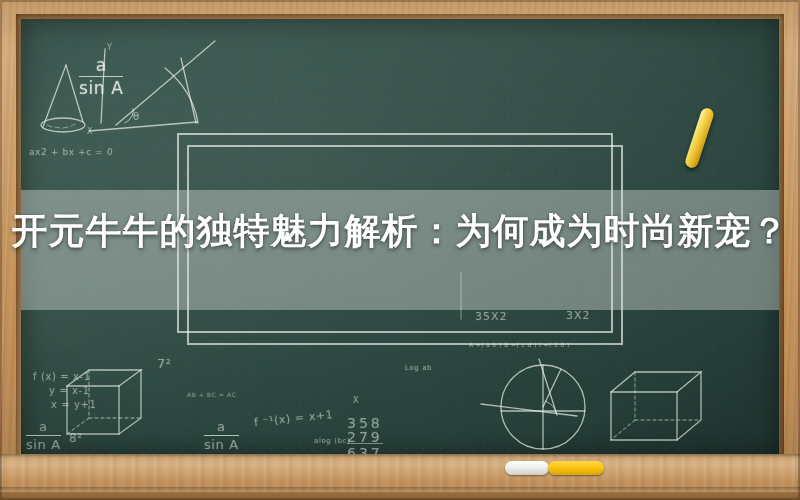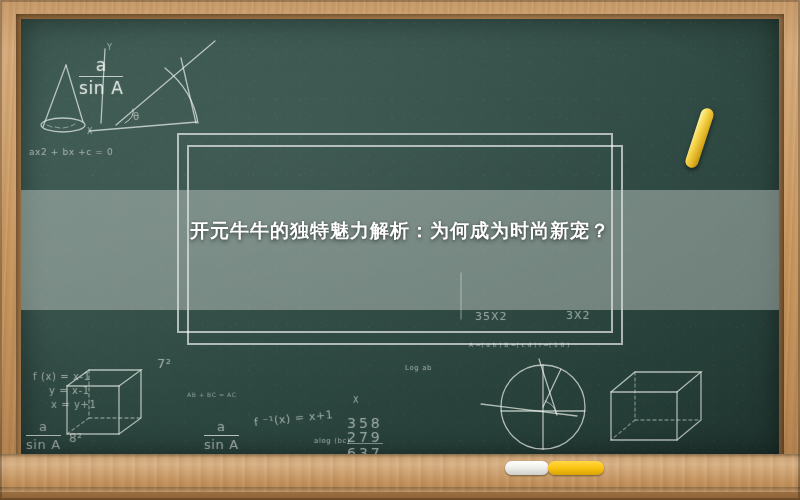--- a/index.html
+++ b/index.html
@@ -149,21 +149,21 @@
   .title {
     position: absolute;
     left: 0; right: 0;
     top: 171px;
     height: 120px;
     display: flex;
     align-items: center;
     justify-content: center;
     color: #ffffff;
     font-family: "DejaVu Sans", "Liberation Sans", sans-serif;
-    font-size: 19px;
+    font-size: 36px;
     font-weight: 700;
     letter-spacing: 1px;
     text-shadow: 0 2px 4px rgba(0,0,0,0.45), 0 0 2px rgba(0,0,0,0.30);
     white-space: nowrap;
   }
 
   
   .chalk-stick {
     position: absolute;
     border-radius: 7px;

